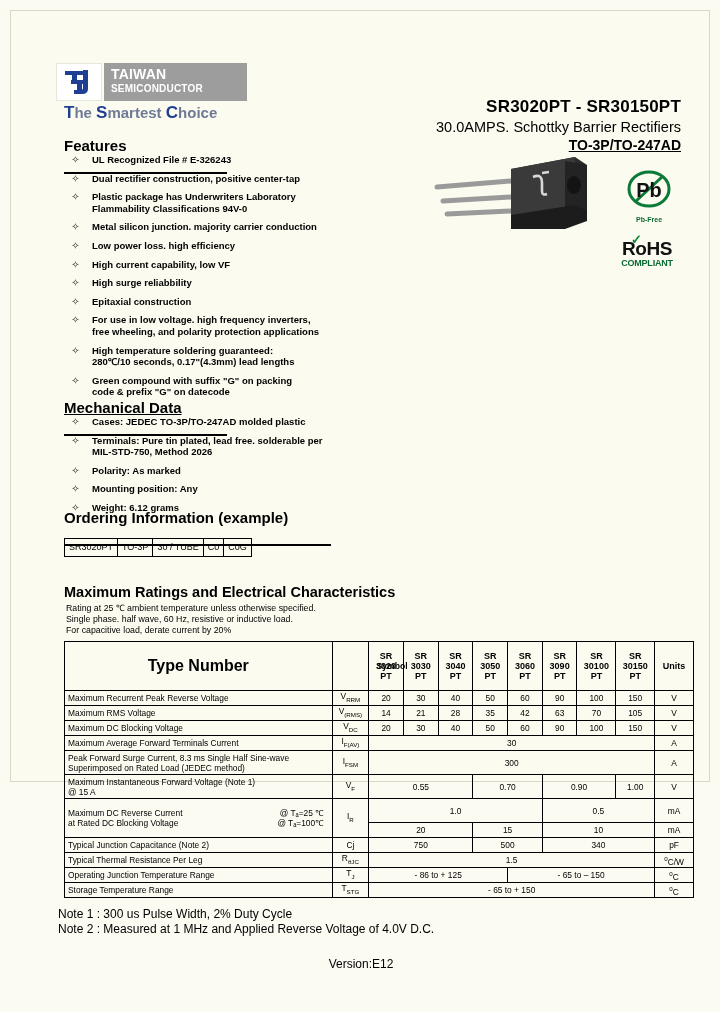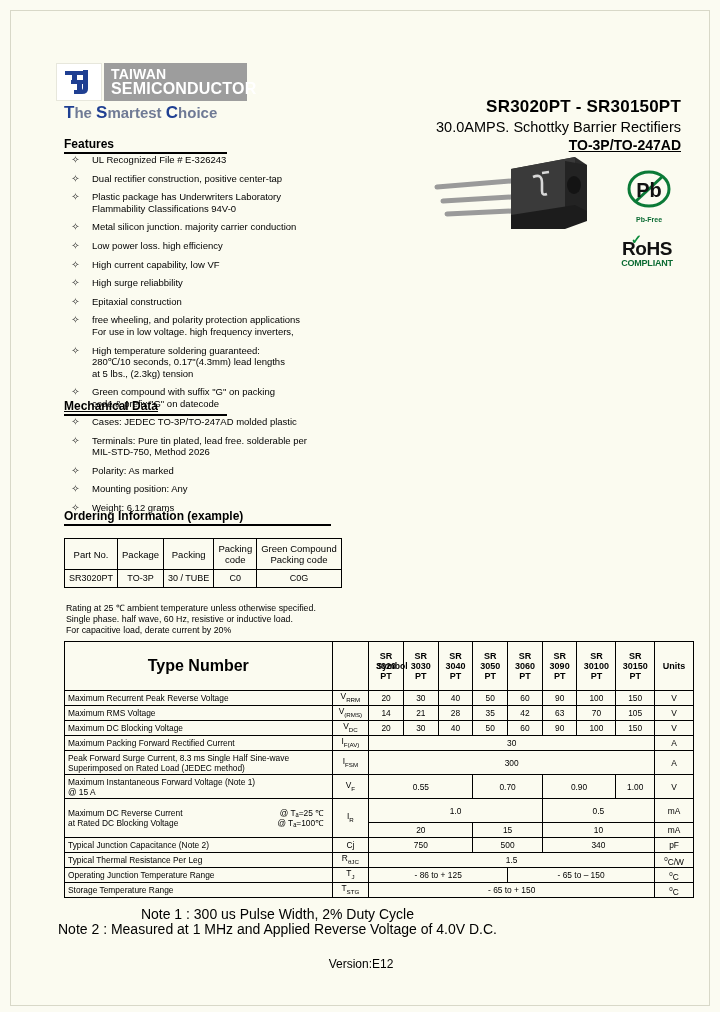--- a/index.html
+++ b/index.html
@@ -11,21 +11,21 @@
     overflow:hidden;
   }
   .page{
     position:relative;
     width:720px;height:1012px;
     background:#fbfbf2;
     box-sizing:border-box;
   }
   .sheet{
     position:absolute;left:10px;top:10px;
-    width:700px;height:996px;
+    width:700px;height:772px;
     background:#fbfbf0;
     border:1px solid #d8d8c8;
     box-sizing:border-box;
   }
 
   
   .logo-wrap{position:absolute;left:45px;top:52px;width:300px;height:60px;}
   .logo-mark{
     position:absolute;left:0;top:0;width:46px;height:38px;
     background:#ffffff;border:1px solid #e7e7dc;box-sizing:border-box;
@@ -34,47 +34,47 @@
   .logo-band{
     position:absolute;left:48px;top:0;width:143px;height:38px;
     background:#9d9d9d;
   }
   .logo-band .l1,.logo-band .l2{
     position:absolute;left:7px;color:#ffffff;font-weight:bold;
     font-size:14px;letter-spacing:.2px;line-height:14px;
     font-family:"Liberation Sans", sans-serif;
   }
   .logo-band .l1{top:4px;}
-  .logo-band .l2{top:19px;font-size:16px;}
+  .logo-band .l2{top:19px;font-size:10px;}
   .tagline{
     position:absolute;left:8px;top:40px;
     font-size:15px;font-weight:bold;color:#6f7a95;white-space:nowrap;
     font-family:"Liberation Sans", sans-serif;
   }
   .tagline .cap{color:#1f3f92;font-size:17px;}
 
   .title-block{position:absolute;right:28px;top:50px;text-align:right;margin-top:36px;}
   .t-main{font-size:17px;font-weight:bold;letter-spacing:.2px;}
   .t-sub{font-size:14.5px;margin-top:2px;}
   .t-pkg{font-size:14px;font-weight:bold;text-decoration:underline;margin-top:2px;}
 
   
   .sec-head{
-    position:absolute;font-size:12px;font-weight:bold;
-    border-bottom:2px solid #000;padding-bottom:1px;
+    position:absolute;font-size:15px;font-weight:bold;
+    border-bottom:2px solid #000;padding-bottom:18px;
   }
 
   
   .blist{position:absolute;font-size:9.5px;line-height:11.6px;}
   .bitem{position:relative;padding-left:28px;margin-bottom:7px;}
   .bitem .dia{
     position:absolute;left:7px;top:1px;width:9px;height:9px;
     color:#333;font-size:10px;line-height:9px;text-align:center;
   }
-  .bitem .ln{display:block;white-space:nowrap;}
+  .bitem .ln{display:block;white-space:nowrap;font-weight:bold;}
 
   
   .pkg-img{position:absolute;left:404px;top:140px;width:185px;height:110px;}
 
   
   .pbfree{position:absolute;left:606px;top:158px;width:64px;text-align:center;}
   .pbfree .cap{font-size:7px;font-weight:bold;color:#0b6b33;margin-top:1px;}
   .rohs{position:absolute;left:598px;top:228px;width:76px;text-align:center;}
   .rohs .r1{font-size:19px;font-weight:bold;color:#111;letter-spacing:-.4px;line-height:20px;position:relative;}
   .rohs .tick{position:absolute;left:22px;top:-9px;color:#0b8a3a;font-size:13px;font-weight:bold;}
@@ -107,21 +107,21 @@
   .main-tbl .hdr .sym-h{font-size:8.6px;padding-left:44px;}
   .main-tbl td.desc{text-align:left;padding-left:3px;font-size:8.4px;}
   .main-tbl tr.r{height:15px;}
   .main-tbl tr.r2{height:24px;}
   .sub{font-size:6.2px;vertical-align:sub;}
   .sup{font-size:6.2px;vertical-align:super;}
   .symcell{font-size:9.5px;}
   .desc .right{float:right;padding-right:6px;}
 
   
-  .notes{position:absolute;left:47px;top:896px;font-size:14px;line-height:15px;text-align:center;}
+  .notes{position:absolute;left:47px;top:896px;font-size:12px;line-height:15px;}
   .version{position:absolute;left:0;top:946px;width:700px;text-align:center;font-size:12px;}
 </style>
 </head>
 <body>
 
 <div class="page">
 <div class="sheet">
 
   <div class="logo-wrap">
     <div class="logo-mark">
@@ -210,28 +210,27 @@
         <div class="bitem">
           <span class="dia">✧</span>
           <span class="ln">High surge reliabbility</span>
         </div>
         <div class="bitem">
           <span class="dia">✧</span>
           <span class="ln">Epitaxial construction</span>
         </div>
         <div class="bitem">
           <span class="dia">✧</span>
+          <span class="ln">For use in low voltage. high frequency inverters,</span>
           <span class="ln">free wheeling, and polarity protection applications</span>
-          <span class="ln">For use in low voltage. high frequency inverters,</span>
         </div>
         <div class="bitem">
           <span class="dia">✧</span>
           <span class="ln">High temperature soldering guaranteed:</span>
           <span class="ln">280℃/10 seconds, 0.17"(4.3mm) lead lengths</span>
-          <span class="ln">at 5 lbs., (2.3kg) tension</span>
         </div>
         <div class="bitem">
           <span class="dia">✧</span>
           <span class="ln">Green compound with suffix "G" on packing</span>
           <span class="ln">code &amp; prefix "G" on datecode</span>
         </div>
       </div>
 
   <div class="sec-head" style="left:53px;top:388px;width:163px;text-decoration:underline;">Mechanical Data</div>
   <div class="blist" id="mech-list" style="left:53px;top:405px;width:330px;">
@@ -254,37 +253,31 @@
         </div>
         <div class="bitem">
           <span class="dia">✧</span>
           <span class="ln">Weight: 6.12 grams</span>
         </div>
       </div>
 
   <div class="sec-head" style="left:53px;top:498px;width:267px;">Ordering Information (example)</div>
   <table class="order-tbl">
     <tbody id="order-body">
-          <tr class="hrow">
-            <td>Part No.</td>
-            <td>Package</td>
-            <td>Packing</td>
-            <td>Packing<br>code</td>
-            <td>Green Compound<br>Packing code</td>
-          </tr>
           <tr class="drow">
             <td>SR3020PT</td>
             <td>TO-3P</td>
             <td>30 / TUBE</td>
             <td>C0</td>
             <td>C0G</td>
           </tr>
         </tbody>
   </table>
 
+  <div class="mr-title">Maximum Ratings and Electrical Characteristics</div>
   <div class="mr-lines" id="mr-lines">
         <div>Rating at 25 ℃ ambient temperature unless otherwise specified.</div>
         <div>Single phase. half wave, 60 Hz, resistive or inductive load.</div>
         <div>For capacitive load, derate current by 20%</div>
       </div>
 
   <table class="main-tbl">
     <colgroup>
       <col style="width:262px">
           <col style="width:36px">
@@ -345,21 +338,21 @@
             <td>30</td>
             <td>40</td>
             <td>50</td>
             <td>60</td>
             <td>90</td>
             <td>100</td>
             <td>150</td>
             <td>V</td>
           </tr>
           <tr class="r">
-            <td class="desc">Maximum Packing Forward Rectified Current</td>
+            <td class="desc">Maximum Average Forward Terminals Current</td>
             <td class="symcell">I<span class="sub">F(AV)</span></td>
             <td colspan="8">30</td>
             <td>A</td>
           </tr>
           <tr class="r2">
             <td class="desc">Peak Forward Surge Current, 8.3 ms Single Half Sine-wave<br>Superimposed on Rated Load (JEDEC method)</td>
             <td class="symcell">I<span class="sub">FSM</span></td>
             <td colspan="8">300</td>
             <td>A</td>
           </tr>

